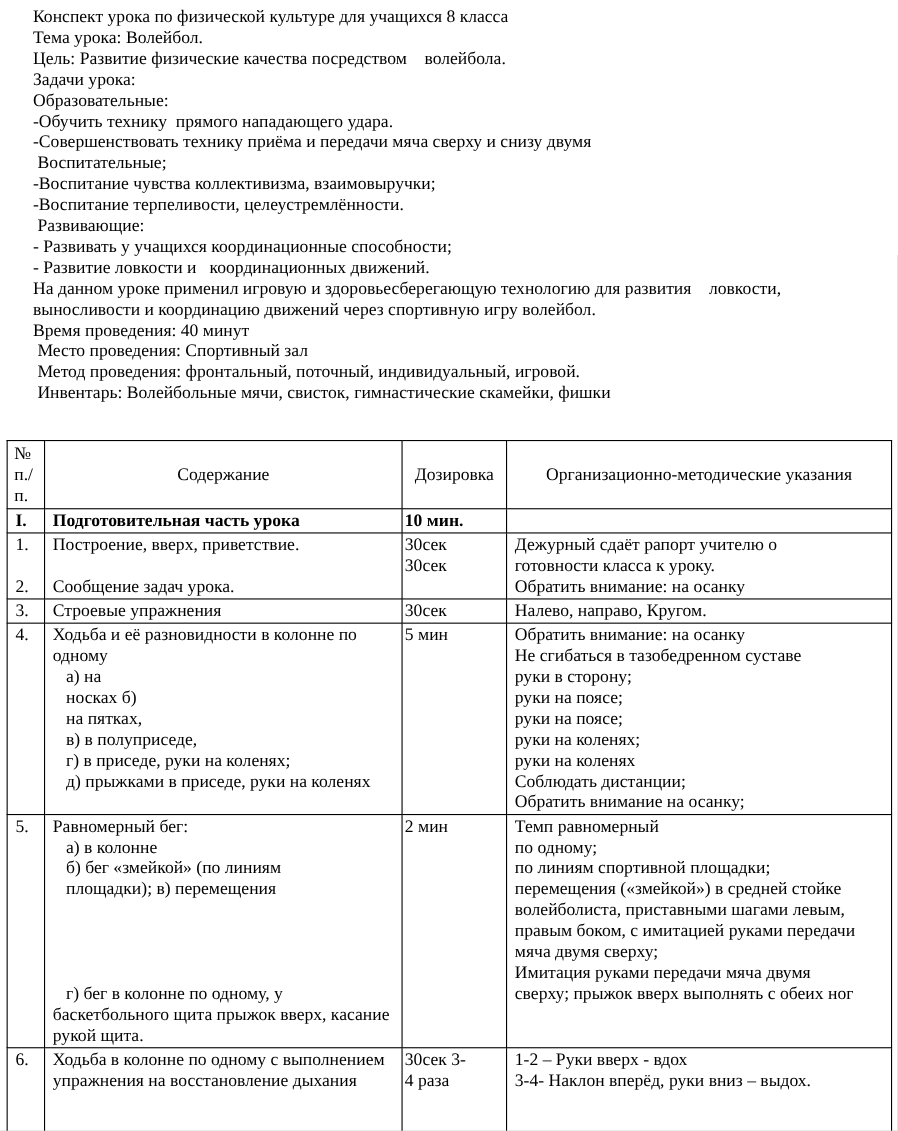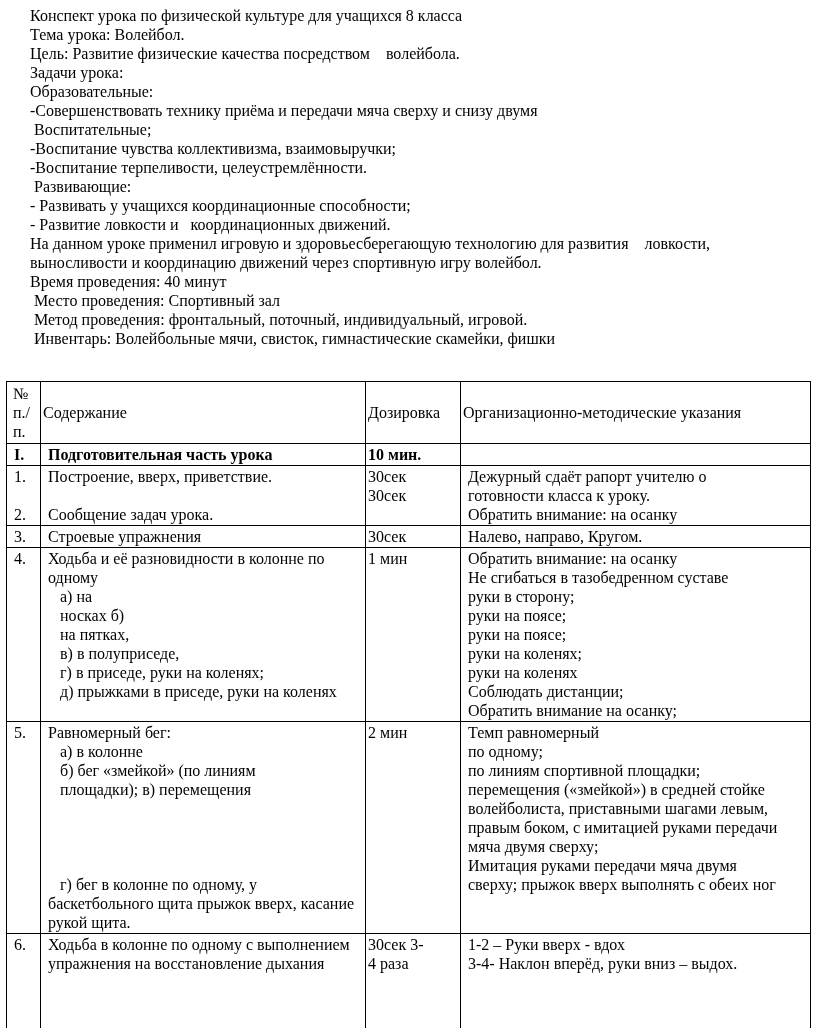--- a/index.html
+++ b/index.html
@@ -16,37 +16,38 @@
   .table-wrap { margin:33px 0 0 6px; }
   table { border-collapse:collapse; table-layout:fixed; width:804px; }
   td {
     border:1px solid #000;
     vertical-align:top;
     white-space:pre-wrap;
     line-height:19px;
     padding:1px 3px 1px 7px;
     overflow:hidden;
   }
-  thead td { vertical-align:middle; padding:2px; }
+  thead td { vertical-align:middle; text-align:center; padding:2px; }
   thead td.num { text-align:left; padding-left:6px; }
   td.dos { text-align:left; padding-left:2px; }
   tr.section td { font-weight:700; }
   tr.row-last td { height:110px; }
 </style>
 </head>
 <body>
 
 <div>
 
   <div class="doc-header">
     <p class="line"><span>Конспект урока по физической культуре для учащихся 8 класса</span><span class="b"></span><span></span></p>
     <p class="line"><span></span><span class="b">Тема урока:</span><span> Волейбол.</span></p>
     <p class="line"><span></span><span class="b">Цель:</span><span> Развитие физические качества посредством    волейбола.</span></p>
     <p class="line"><span></span><span class="b">Задачи урока:</span><span></span></p>
     <p class="line"><span></span><span class="b">Образовательные:</span><span></span></p>
+    <p class="line"><span>-Обучить технику  прямого нападающего удара.</span><span class="b"></span><span></span></p>
     <p class="line"><span>-Совершенствовать технику приёма и передачи мяча сверху и снизу двумя</span><span class="b"></span><span></span></p>
     <p class="line"><span></span><span class="b"> Воспитательные;</span><span></span></p>
     <p class="line"><span>-Воспитание чувства коллективизма, взаимовыручки;</span><span class="b"></span><span></span></p>
     <p class="line"><span>-Воспитание терпеливости, целеустремлённости.</span><span class="b"></span><span></span></p>
     <p class="line"><span></span><span class="b"> Развивающие:</span><span></span></p>
     <p class="line"><span>- Развивать у учащихся координационные способности;</span><span class="b"></span><span></span></p>
     <p class="line"><span>- Развитие ловкости и   координационных движений.</span><span class="b"></span><span></span></p>
     <p class="line"><span>На данном уроке применил игровую и </span><span class="b">здоровьесберегающую</span><span> технологию для развития    ловкости,
 выносливости и координацию движений через спортивную игру волейбол.</span></p>
     <p class="line"><span></span><span class="b">Время проведения</span><span>: 40 минут</span></p>
@@ -102,21 +103,21 @@
         <tr>
           <td>4.</td>
           <td>Ходьба и её разновидности в колонне по
 одному
    а) на
    носках б)
    на пятках,
    в) в полуприседе,
    г) в приседе, руки на коленях;
    д) прыжками в приседе, руки на коленях</td>
-          <td class="dos">1 мин</td>
+          <td class="dos">5 мин</td>
           <td>Обратить внимание: на осанку
 Не сгибаться в тазобедренном суставе
 руки в сторону;
 руки на поясе;
 руки на поясе;
 руки на коленях;
 руки на коленях
 Соблюдать дистанции;
 Обратить внимание на осанку;</td>
         </tr>

